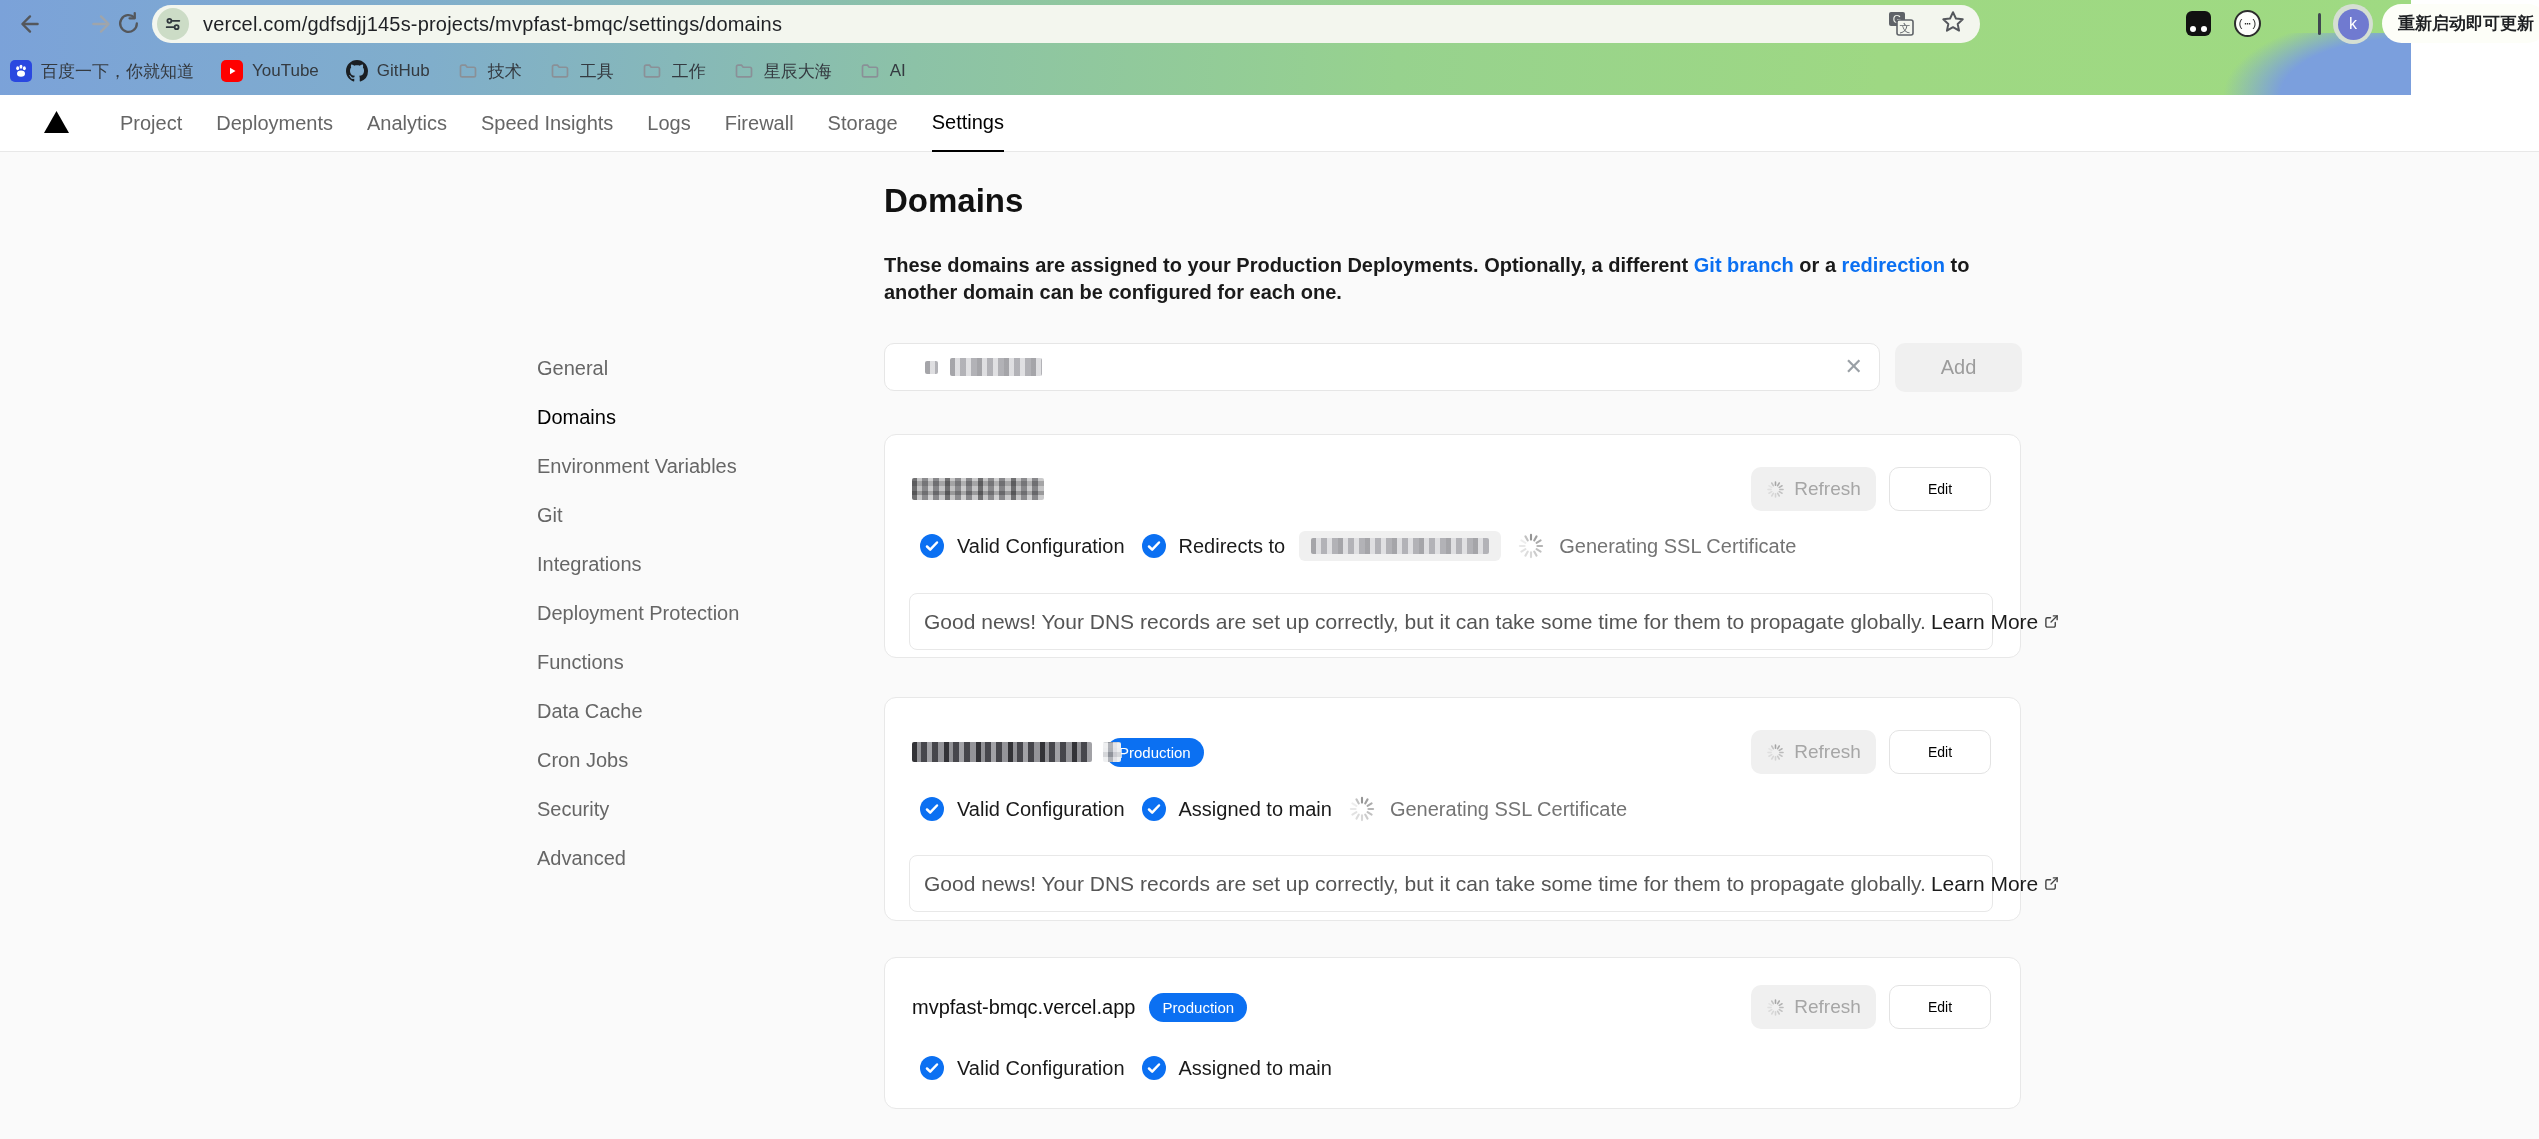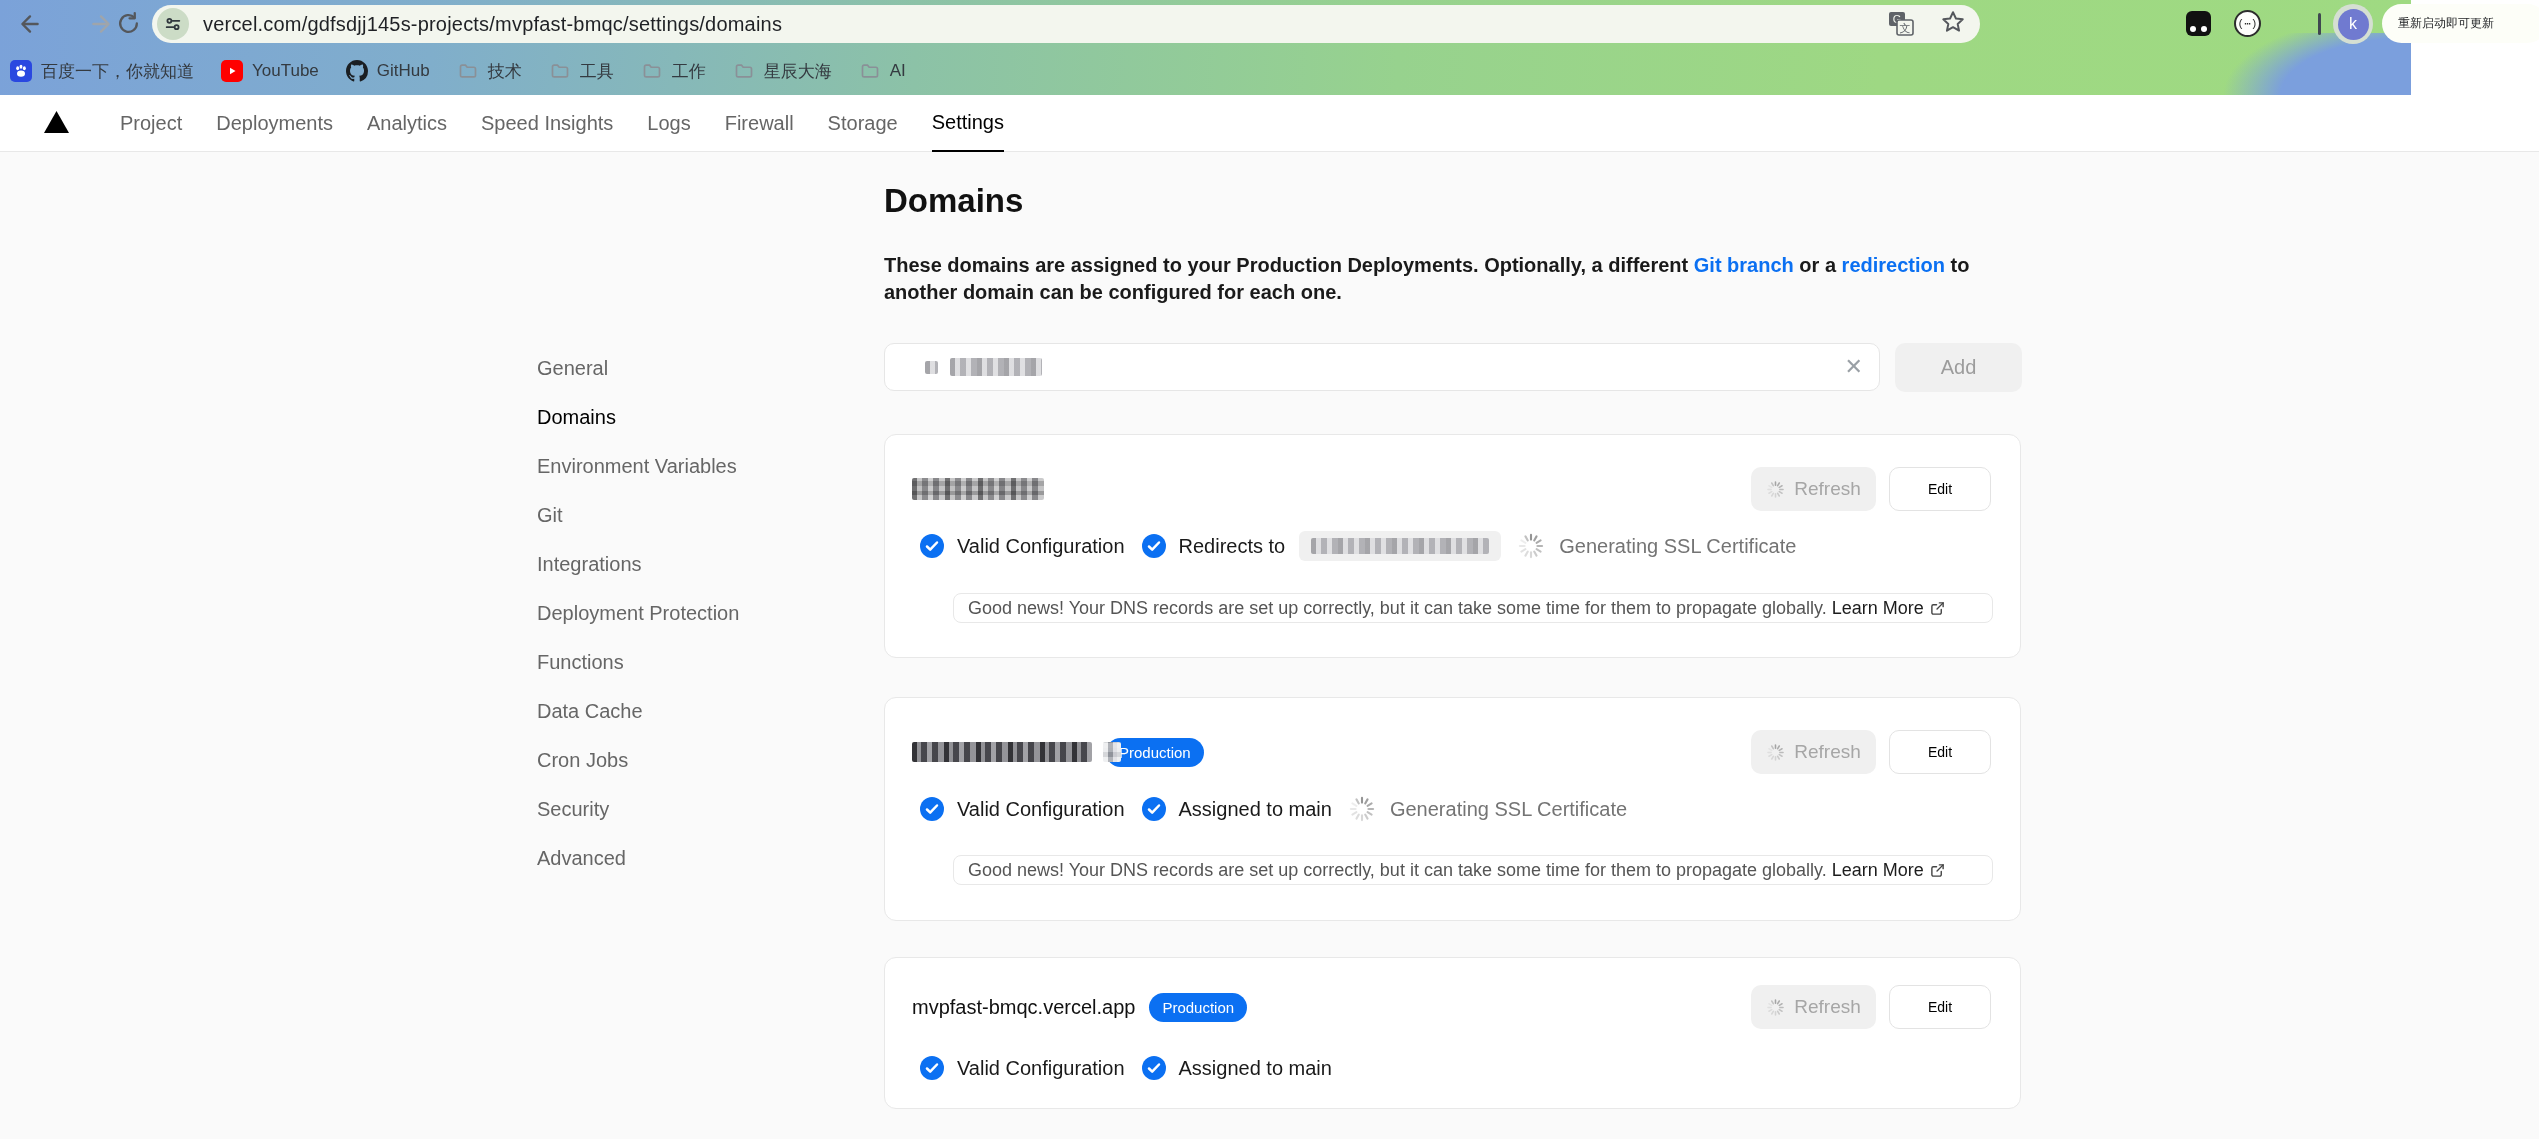--- a/index.html
+++ b/index.html
@@ -18,21 +18,21 @@
   .url-text { margin-left:14px; font-size:20px; color:#1f2125; letter-spacing:.2px; }
   .pill-right { position:absolute; right:14px; top:0; height:38px; display:flex; align-items:center; gap:26px; }
   .ext-black { position:absolute; left:2186px; top:11px; width:25px; height:25px; background:#111; border-radius:6px; }
   .ext-black i { position:absolute; bottom:4px; width:6px; height:6px; border-radius:50%; background:#fff; }
   .ext-black i.d1 { left:4px; } .ext-black i.d2 { right:4px; }
   .ext-braces { position:absolute; left:2234px; top:10px; width:27px; height:27px; border-radius:50%; background:#fdfdfb; border:2px solid #2c2c2c; color:#2c2c2c; font-size:11px; display:flex; align-items:center; justify-content:center; font-family:"Liberation Mono",monospace; }
   .sep-bar { position:absolute; left:2318px; top:13px; width:3px; height:22px; background:#3f4750; border-radius:2px; }
   .avatar-ring { position:absolute; left:2333px; top:4px; width:40px; height:40px; border-radius:50%; background:#d5dfd2; display:flex; align-items:center; justify-content:center; }
   .avatar { width:31px; height:31px; border-radius:50%; background:#707ad0; color:#fff; font-size:16px; display:flex; align-items:center; justify-content:center; }
   .update-pill { position:absolute; left:2382px; top:4px; width:165px; height:39px; border-radius:20px; background:#fdfef8; display:flex; align-items:center; padding-left:16px; gap:10px; }
-  .update-text { font-size:12px; color:#1d1f22; white-space:nowrap; }
+  .update-text { font-size:17px; color:#1d1f22; white-space:nowrap;font-weight:bold; }
 
   .bookmarks { position:absolute; left:0; top:47px; width:100%; height:48px; display:flex; align-items:center; padding-left:10px; gap:27px; }
   .bm { display:flex; align-items:center; gap:9px; }
   .bm-label { font-size:17px; color:#343a40; white-space:nowrap; }
   .fav { width:22px; height:22px; display:flex; align-items:center; justify-content:center; }
   .fav-baidu { background:#2a48e0; border-radius:5px; }
   .fav-yt { background:#f00; border-radius:5px; }
 
   
   .vnav { position:absolute; left:0; top:95px; width:2539px; height:57px; background:#fff; border-bottom:1px solid #e8e8e8; }
@@ -75,21 +75,21 @@
   .mosaic-dark { background-color:#8f8f93;
     background-image:repeating-linear-gradient(90deg, rgba(20,20,24,.75) 0 5px, rgba(150,150,155,.35) 5px 9px, rgba(40,40,46,.7) 9px 15px, rgba(190,190,195,.4) 15px 20px, rgba(30,30,36,.65) 20px 26px, rgba(160,160,166,.3) 26px 32px); }
   .mosaic-light { background-color:#d2d2d4;
     background-image:repeating-linear-gradient(90deg, rgba(120,120,126,.5) 0 5px, rgba(235,235,238,.5) 5px 10px, rgba(140,140,148,.45) 10px 16px, rgba(245,245,248,.4) 16px 21px, rgba(130,130,138,.4) 21px 27px); }
 
   .status-row { position:absolute; left:34px; top:94px; height:34px; display:flex; align-items:center; gap:16px; }
   .st { display:flex; align-items:center; gap:12px; font-size:20px; color:#1a1a1a; white-space:nowrap; }
   .st.pending { color:#747474; gap:14px; }
   .chip { margin-left:2px; height:30px; width:202px; background:#f0f0f0; border-radius:6px; display:flex; align-items:center; justify-content:center; }
 
-  .notice { position:absolute; left:24px; right:27px; top:158px; height:30px; border:1px solid #e8e8e8; border-radius:8px; background:#fff; display:flex; align-items:center; padding:0 14px; font-size:18px; color:#555; white-space:nowrap;margin-left:44px; }
+  .notice { position:absolute; left:24px; right:27px; top:158px; height:57px; border:1px solid #e8e8e8; border-radius:8px; background:#fff; display:flex; align-items:center; padding:0 14px; font-size:21px; color:#555; white-space:nowrap; }
   .notice .lm { color:#1c1c1c; margin-left:5px; cursor:pointer; display:flex; align-items:center; gap:6px;justify-content:flex-end; }
 </style>
 </head>
 <body>
 
 <div class="chrome">
   <div class="blue-corner"></div>
 
   <div class="toolbar">
     <div class="tb-icon" style="left:12px;">

